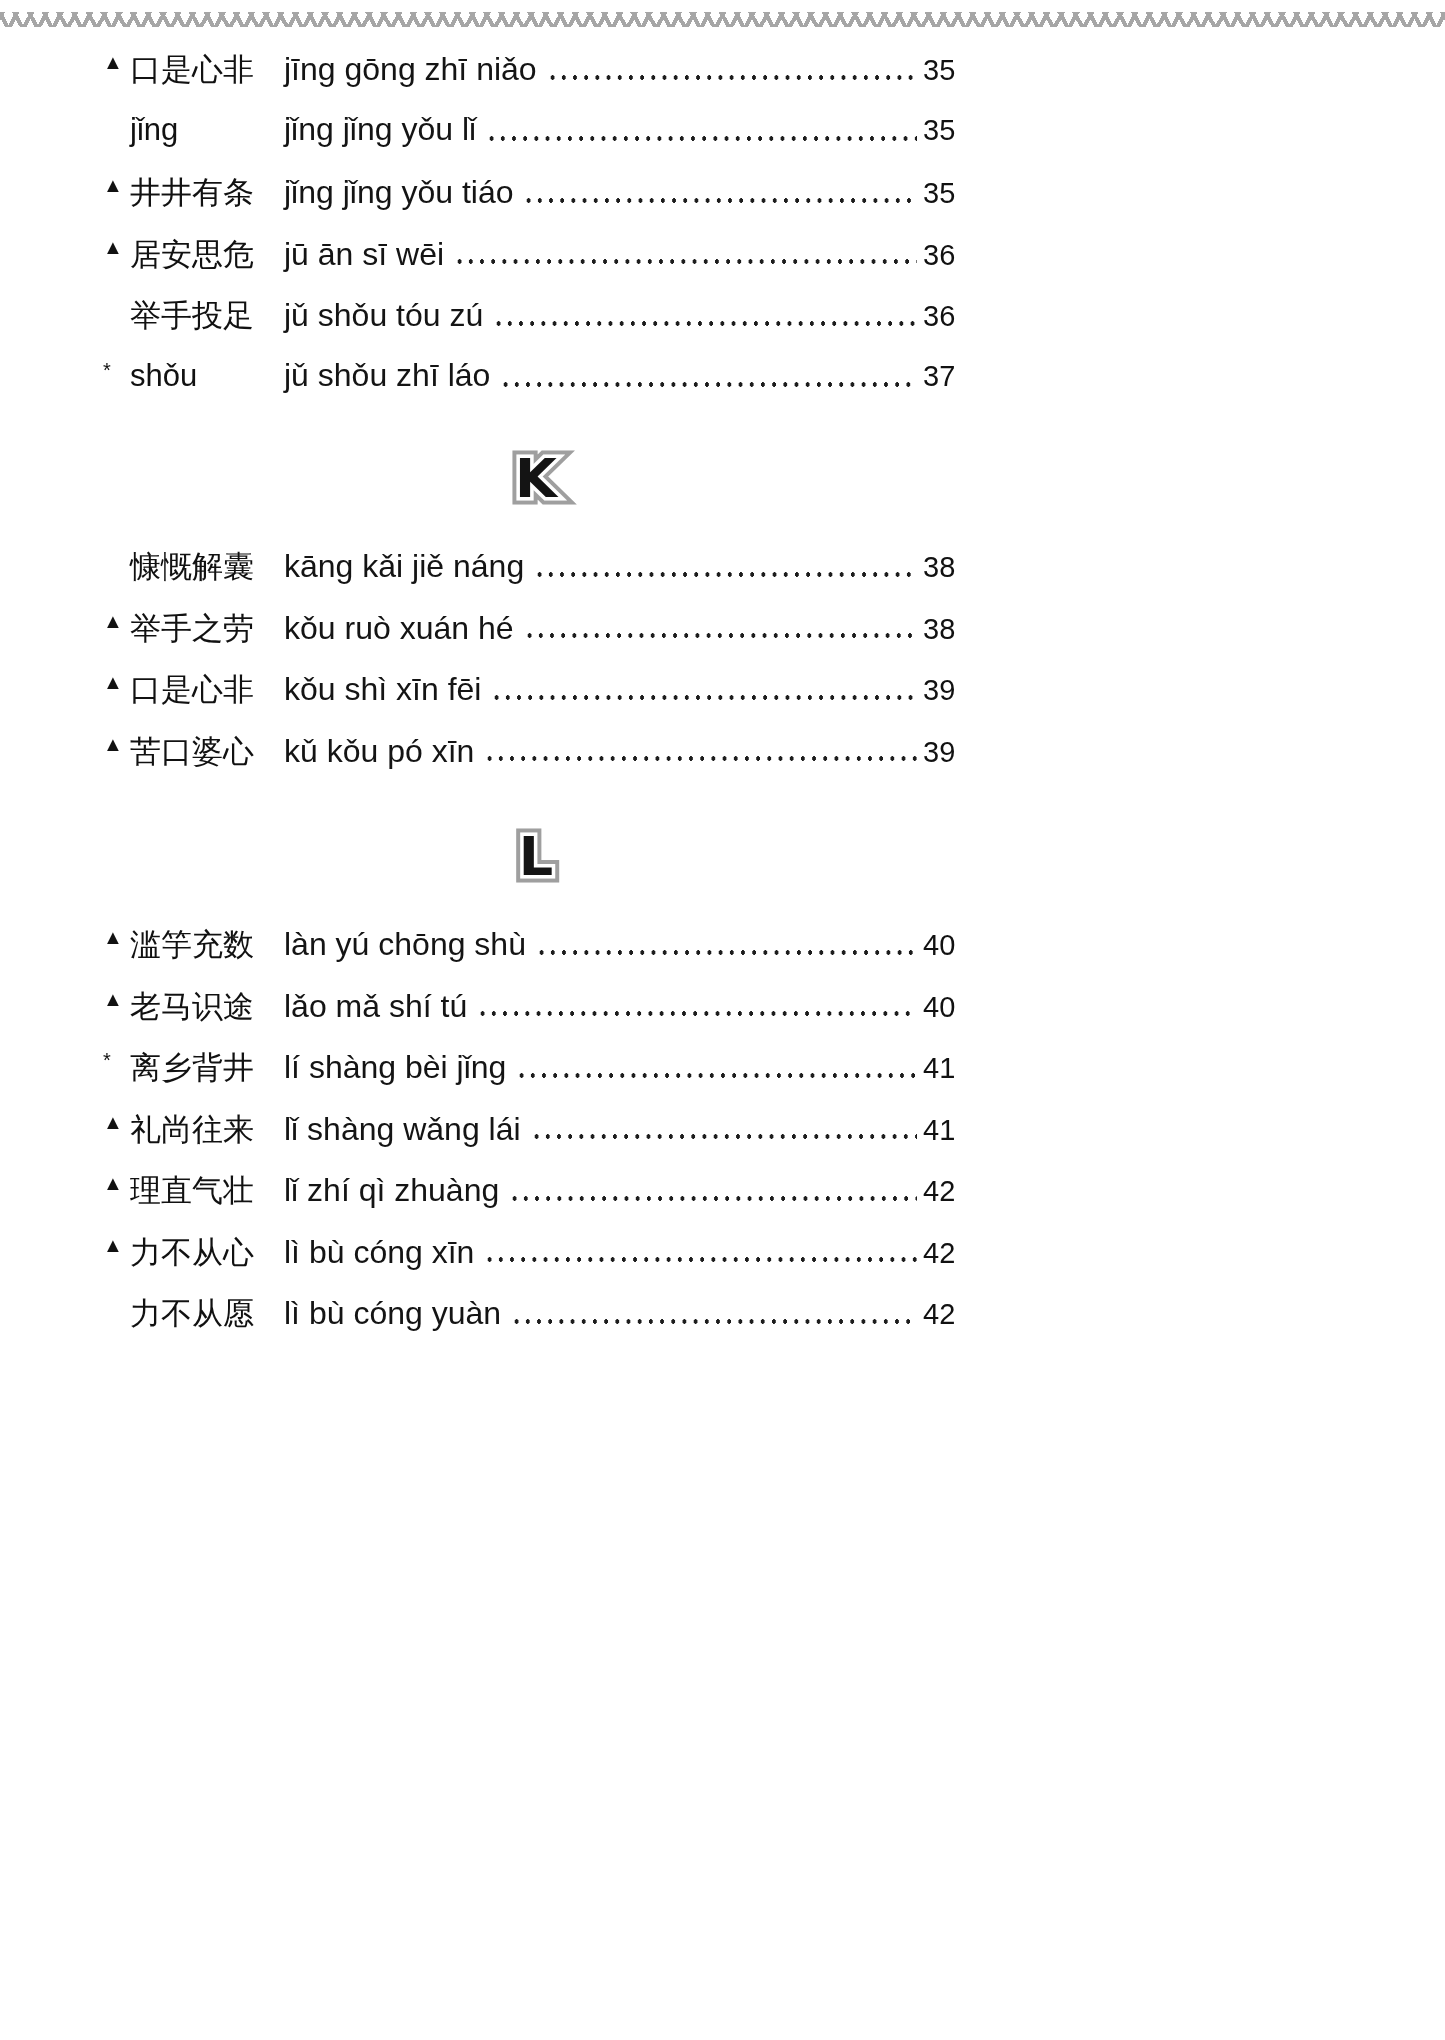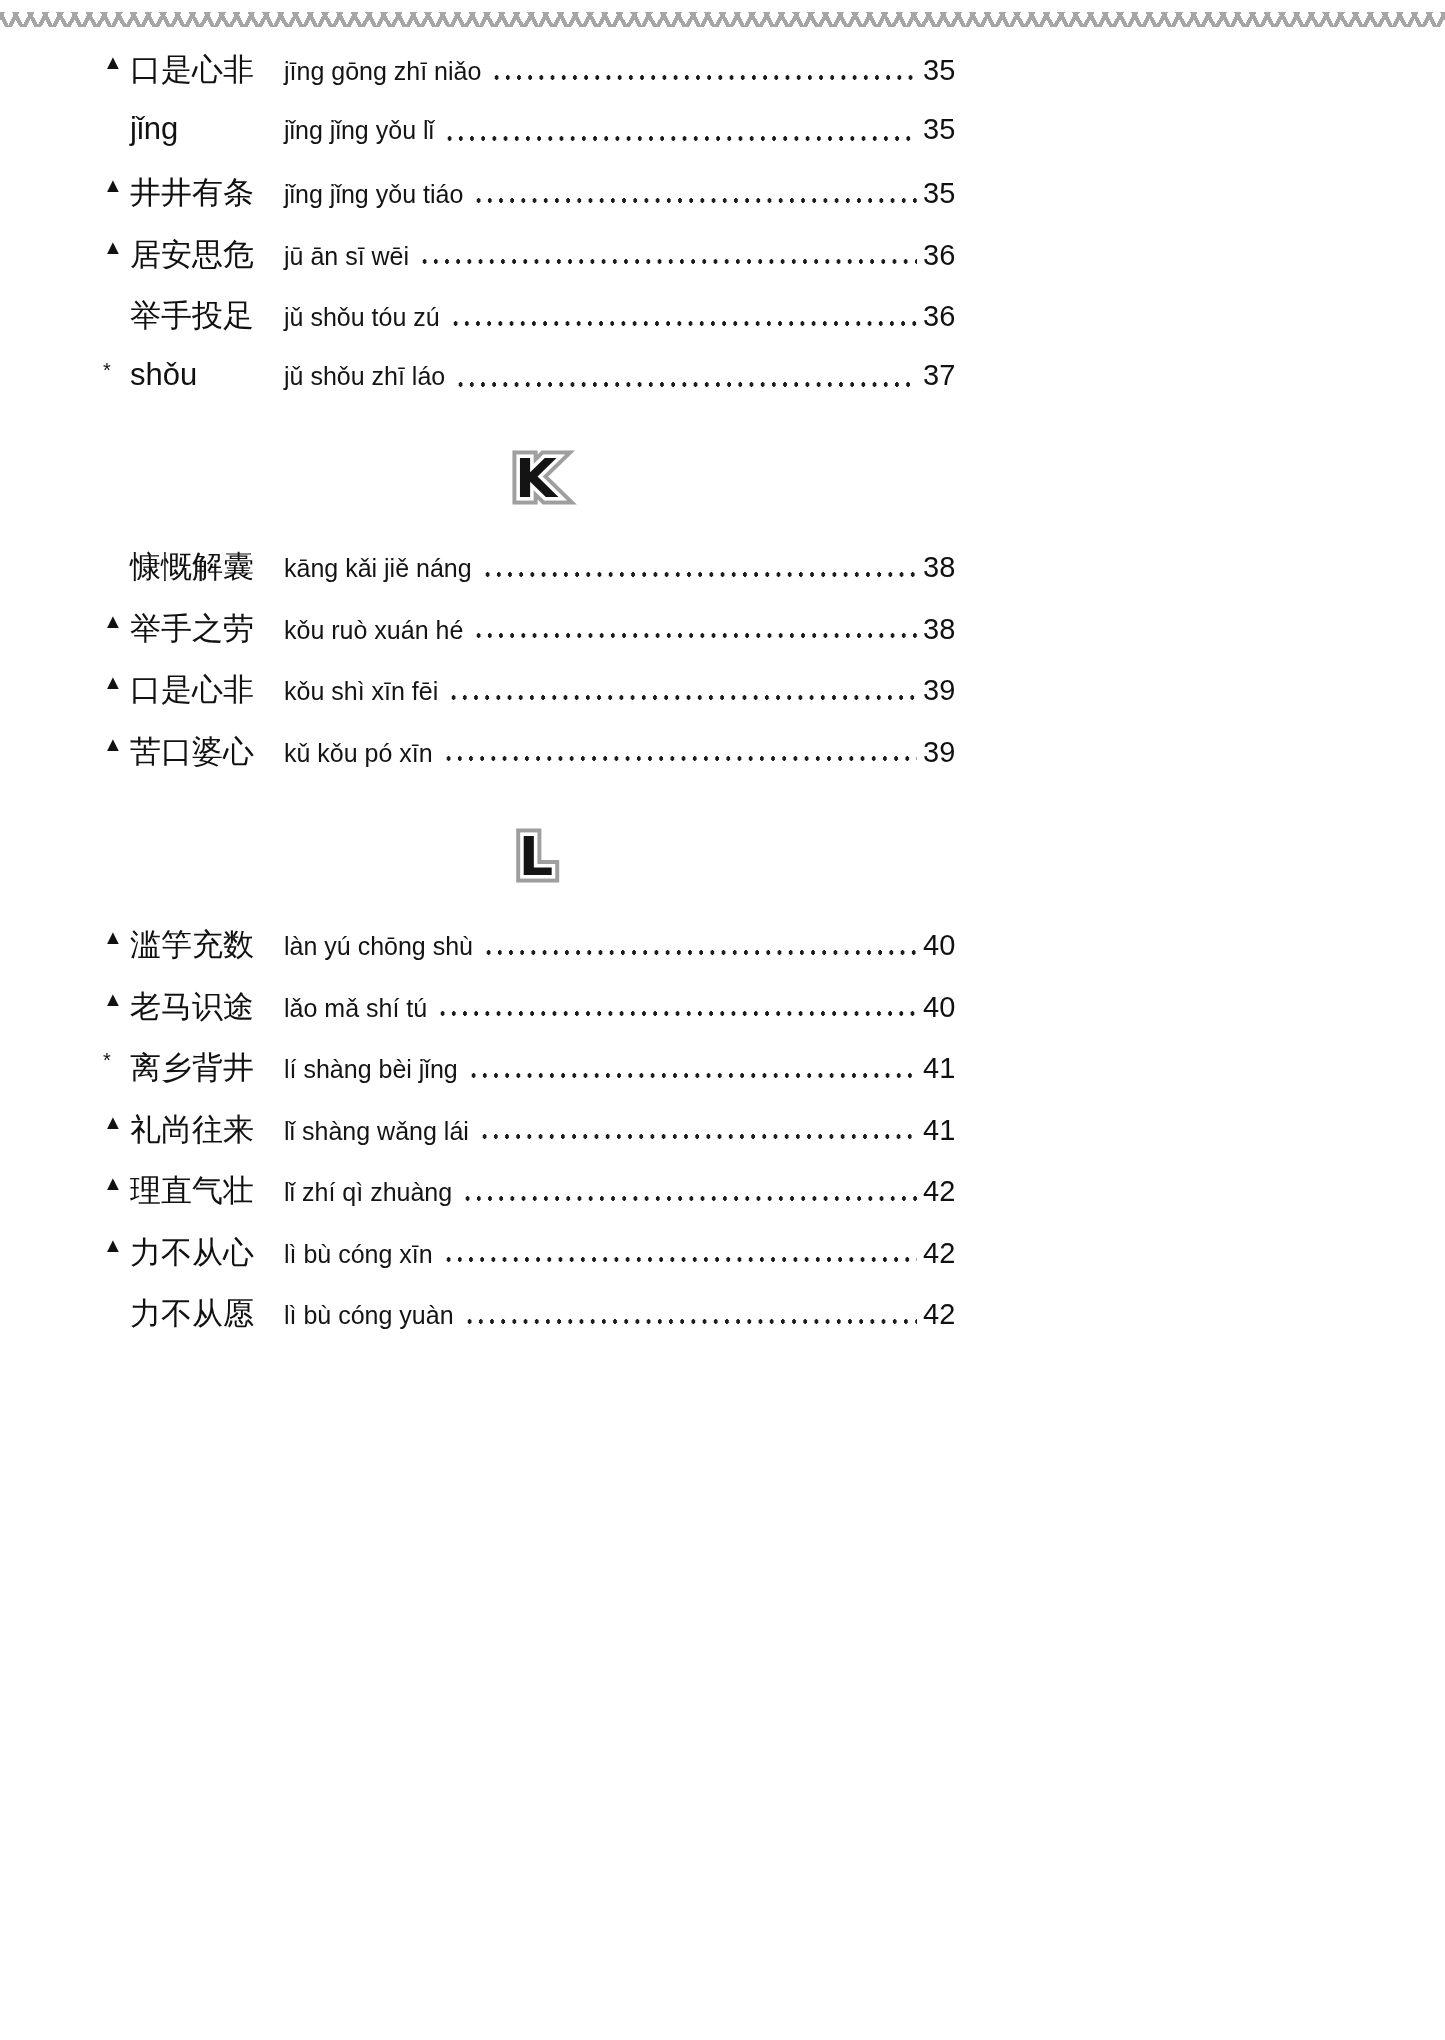--- a/index.html
+++ b/index.html
@@ -43,21 +43,21 @@
     color: #111;
   }
   .idiom {
     width: 133px;
     font-size: 31px;
     white-space: nowrap;
     color: #111;
   }
   .pinyin {
     margin-left: 21px;
-    font-size: 25px;
+    font-size: 32px;
     white-space: nowrap;
     color: #141414;
   }
   .leader {
     flex: 1;
     align-self: stretch;
     margin: 0 6px 0 10px;
     background-image: radial-gradient(circle 2.2px, #1c1c1c 97%, rgba(0,0,0,0) 100%);
     background-size: 11.2px 5px;
     background-repeat: repeat-x;

